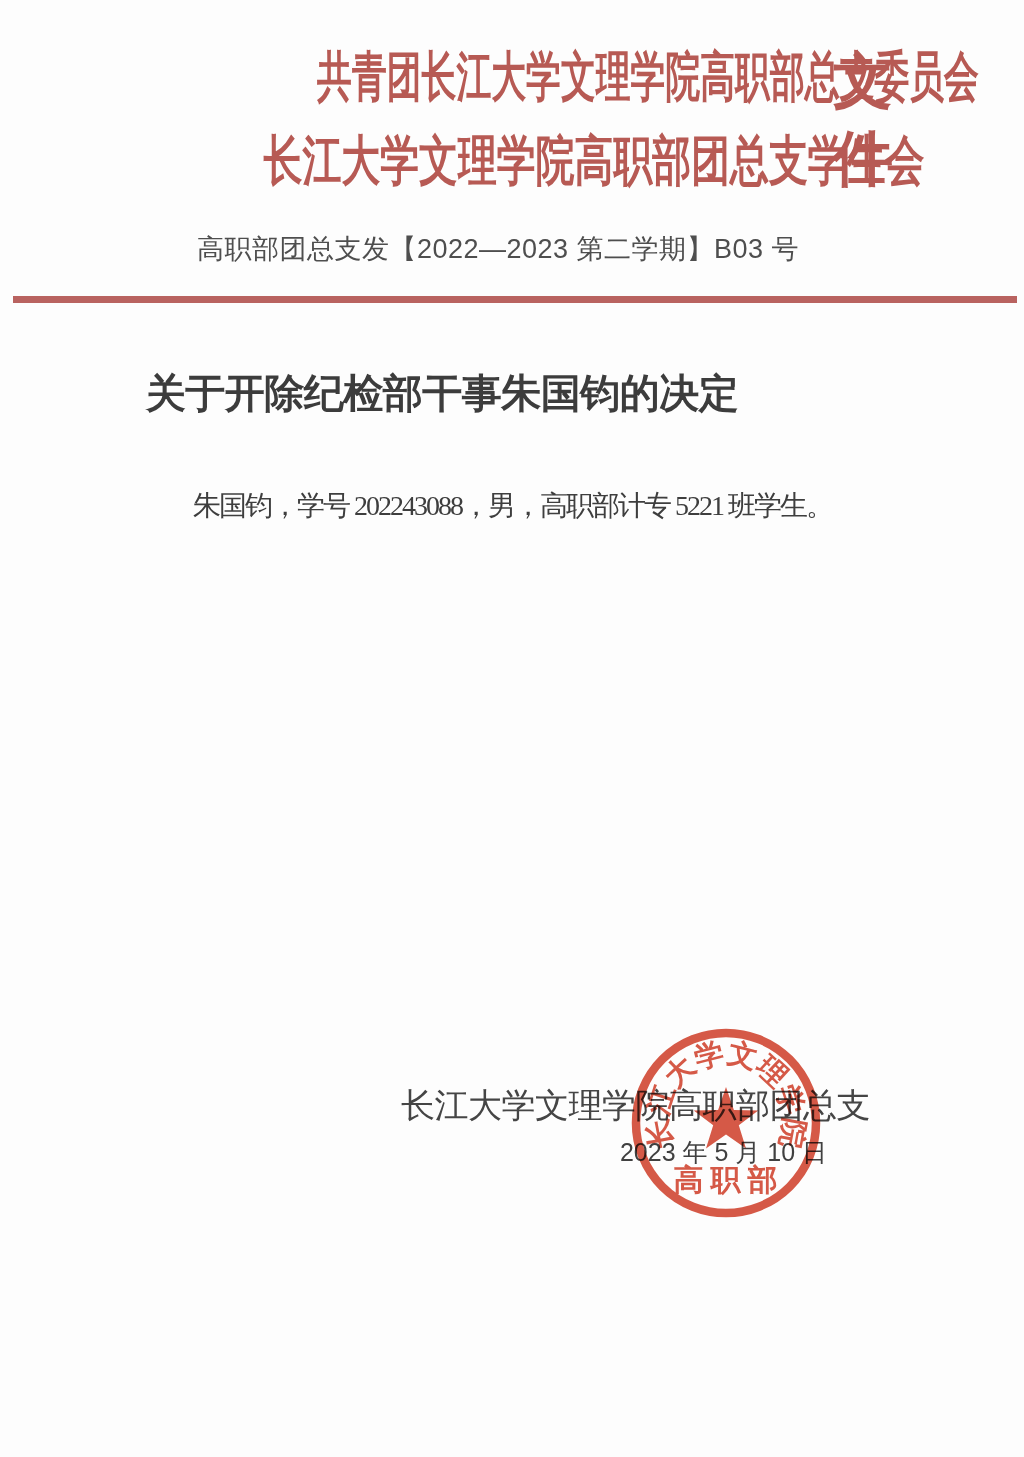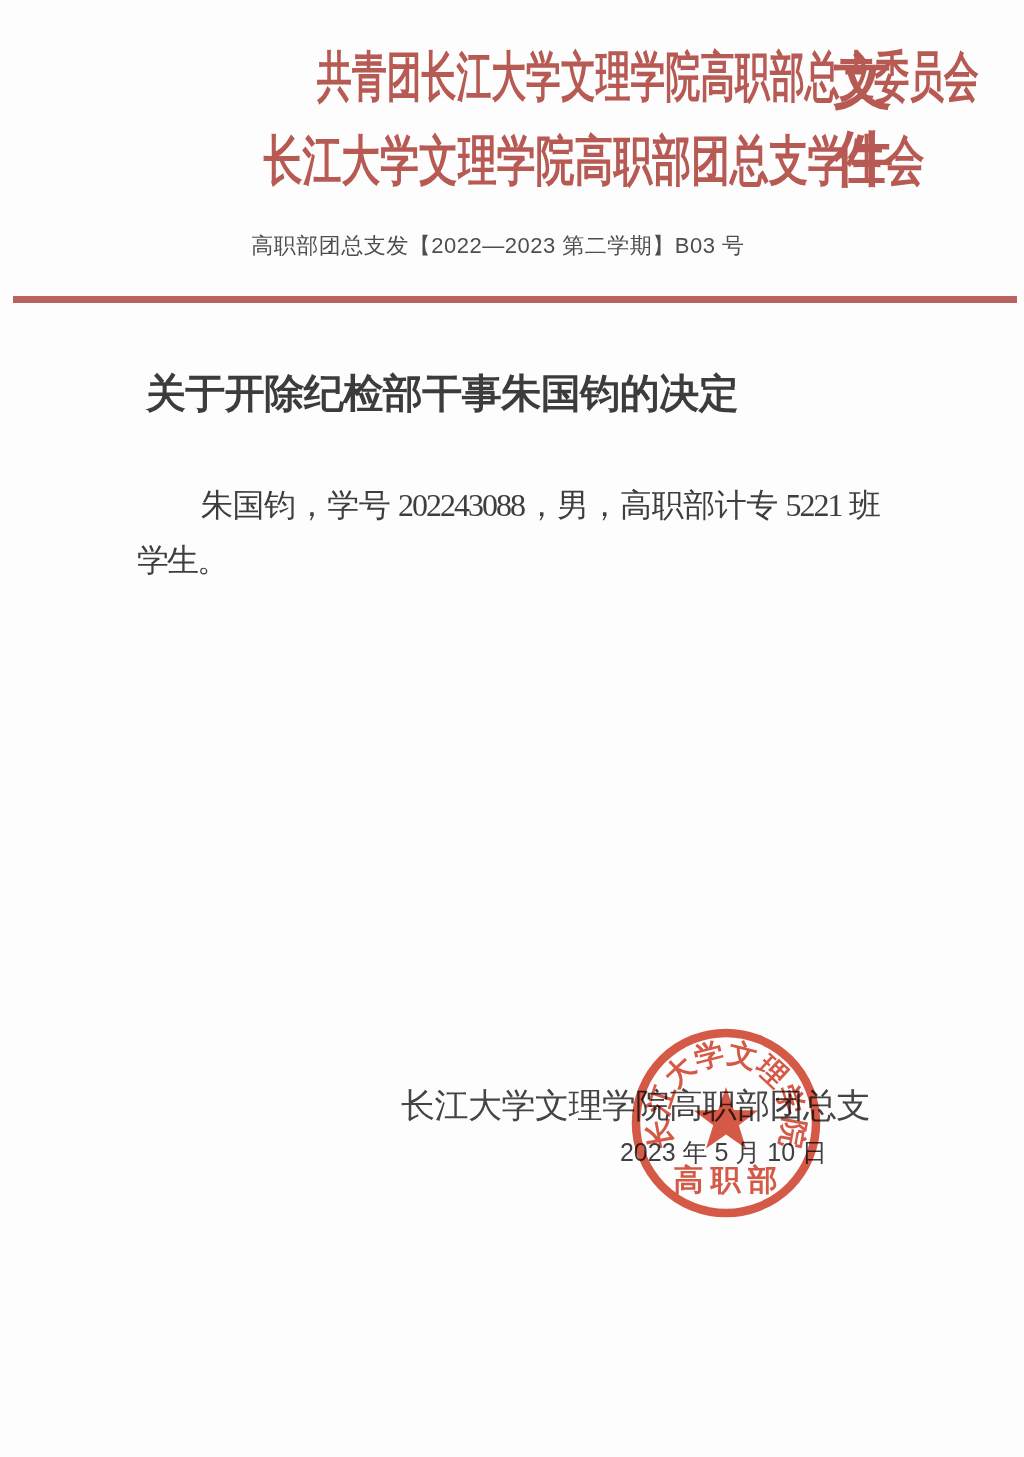--- a/index.html
+++ b/index.html
@@ -27,42 +27,42 @@
   .mast-line2 .stretch{transform:scaleX(0.72);}
   .doc-word{
     position:absolute;left:830px;top:44px;width:66px;
     text-align:center;
     font-size:60px;line-height:77px;font-weight:600;
     color:var(--header-red,#b75a54);
   }
   .doc-number{
     position:absolute;top:231px;left:0;width:996px;text-align:center;
     font-family:"Liberation Sans","DejaVu Sans",sans-serif;
-    font-size:22px;letter-spacing:0.5px;
+    font-size:27px;letter-spacing:0.5px;
     color:var(--text-gray,#4e4e4e);
   }
   .red-divider{
     position:absolute;top:296px;left:13px;right:7px;height:7px;
     background:var(--divider-red,#b96360);
   }
   
   .title{
     position:absolute;top:366px;left:0;width:884px;margin:0;
     text-align:center;
     font-family:"Liberation Sans","DejaVu Sans",sans-serif;
     font-size:40px;font-weight:700;letter-spacing:-0.5px;
     color:#3c3c3c;
   }
   .body-text{
     position:absolute;top:478px;left:137px;width:742px;
     color:var(--text-dark,#3e3e3e);
   }
   .body-text p{
     margin:0;
-    font-size:32px;line-height:55px;letter-spacing:-2px;
+    font-size:28px;line-height:55px;letter-spacing:-2px;
     text-align:justify;text-indent:2em;
   }
   
   .sig-org{
     position:absolute;top:1083px;right:154px;white-space:nowrap;
     font-family:"Liberation Sans","DejaVu Sans",sans-serif;
     font-size:34px;letter-spacing:-0.5px;color:#454545;
   }
   .sig-date{
     position:absolute;top:1136px;right:197px;white-space:nowrap;

